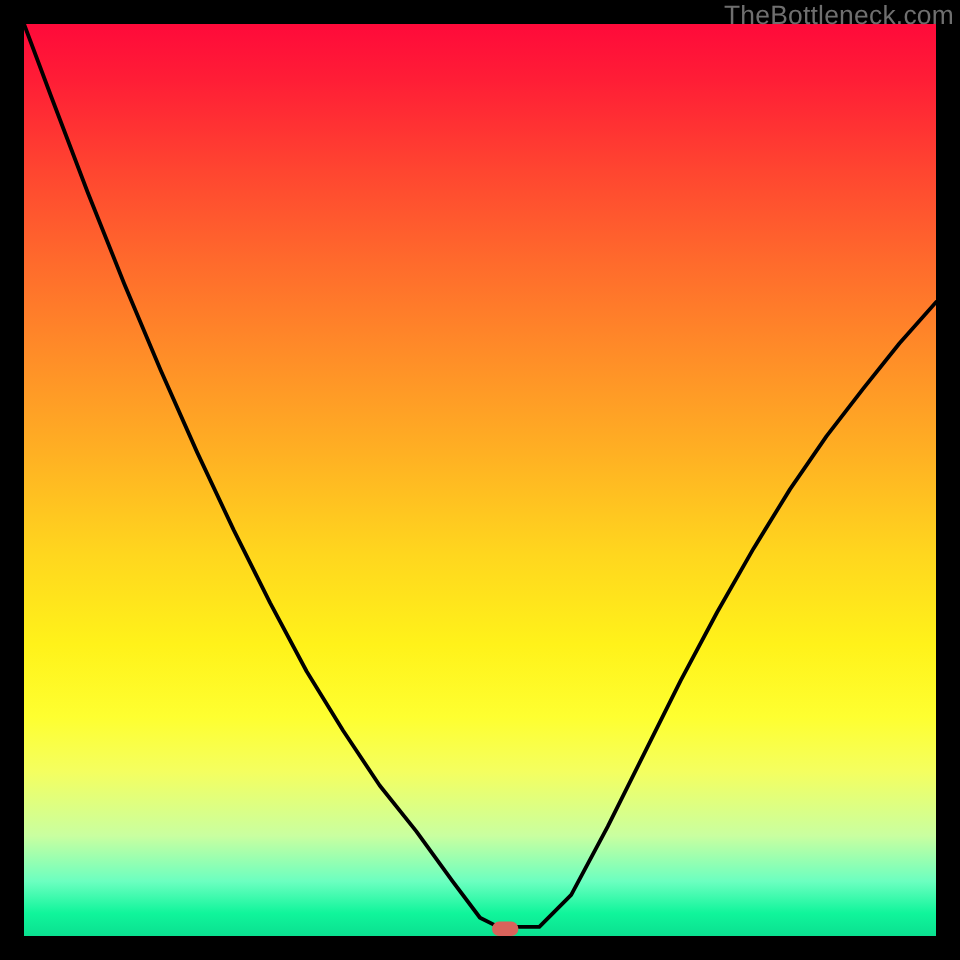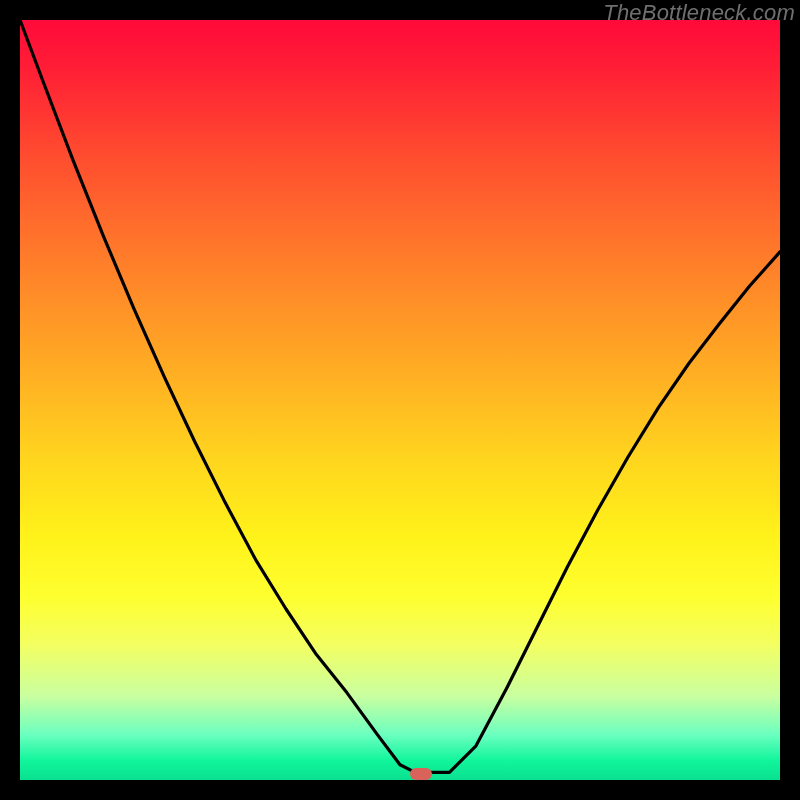--- a/index.html
+++ b/index.html
@@ -67,21 +67,20 @@
   }
   .watermark {
     position: absolute;
     top: 0px;
     right: 5px;
     font-size: 22px;
     font-weight: 500;
     color: #6f6f6f;
     letter-spacing: 0.2px;
     white-space: nowrap;
-    font-style: italic;
   }
 </style>
 </head>
 <body>
 
 <div class="frame">
   <div class="plot-area">
     <div class="gradient"></div>
     <svg class="curve" viewBox="0 0 760 760" preserveAspectRatio="none">
       <path fill="none" stroke="#000000" stroke-width="3.2" stroke-linecap="round" stroke-linejoin="round" d="M0.0 0.0 L22.8 60.8 L53.2 140.6 L83.6 216.6 L114.0 288.8 L144.4 357.2 L174.8 421.8 L205.2 482.6 L235.6 539.6 L266.0 589.0 L296.4 634.6 L326.8 672.6 L357.2 714.4 L380.0 744.8 L395.2 752.4 L429.4 752.4 L456.0 725.8 L486.4 668.8 L516.8 608.0 L547.2 547.2 L577.6 490.2 L608.0 437.0 L638.4 387.6 L668.8 343.5 L699.2 304.0 L729.6 266.0 L760.0 231.8"></path>

